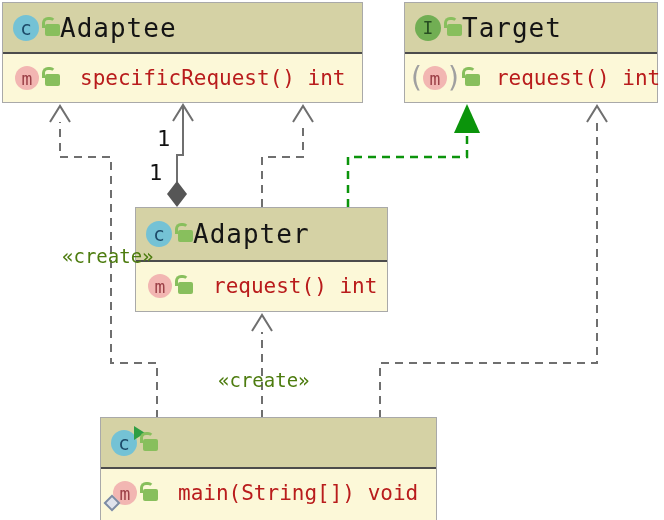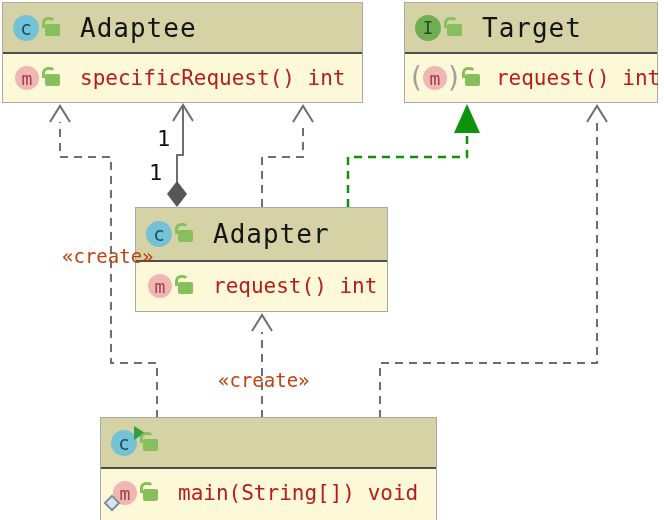--- a/index.html
+++ b/index.html
@@ -15,21 +15,21 @@
   }
   .box-header{
     height:51px;background:#d5d2a5;border-bottom:2px solid #4c4c4c;
     display:flex;align-items:center;padding-left:10px;box-sizing:border-box;
   }
   .box-body{display:flex;flex-direction:column;}
   .member-row{
     height:48px;display:flex;align-items:center;padding-left:12px;box-sizing:border-box;
   }
   .class-name{
-    font-size:26px;letter-spacing:1px;color:#141414;margin-left:20px;white-space:pre;
+    font-size:26px;letter-spacing:1px;color:#141414;white-space:pre;
   }
   .member-text{
     font-size:21px;color:#b91c1c;margin-left:20px;white-space:pre;
   }
   .icon-circle{
     position:relative;display:flex;align-items:center;justify-content:center;
     border-radius:50%;flex:0 0 auto;
   }
   .class-circle{width:26px;height:26px;background:#74c2d5;color:#1c4a68;font-size:19px;}
   .iface-circle{width:26px;height:26px;background:#71ae53;color:#274d22;font-size:18px;}
@@ -49,21 +49,21 @@
   .lock::before{
     content:"";position:absolute;top:-7px;left:-3px;width:8px;height:8px;
     border:3px solid #88bf5d;border-bottom:none;border-right-color:transparent;
     border-radius:6px 6px 0 0;
   }
   .paren{font-size:28px;color:#a0a0a0;line-height:24px;font-family:"DejaVu Sans",sans-serif;}
   .paren.l{margin-right:1px;}
   .paren.r{margin-left:1px;}
 
   .edge-label{
-    position:absolute;z-index:3;color:#c2410c;font-size:19px;white-space:nowrap;
+    position:absolute;z-index:3;color:#4d7c0f;font-size:19px;white-space:nowrap;
   }
   .mult-label{
     position:absolute;z-index:3;color:#111;font-size:22px;
   }
 </style>
 </head>
 <body>
 
 <div id="stage">
 

